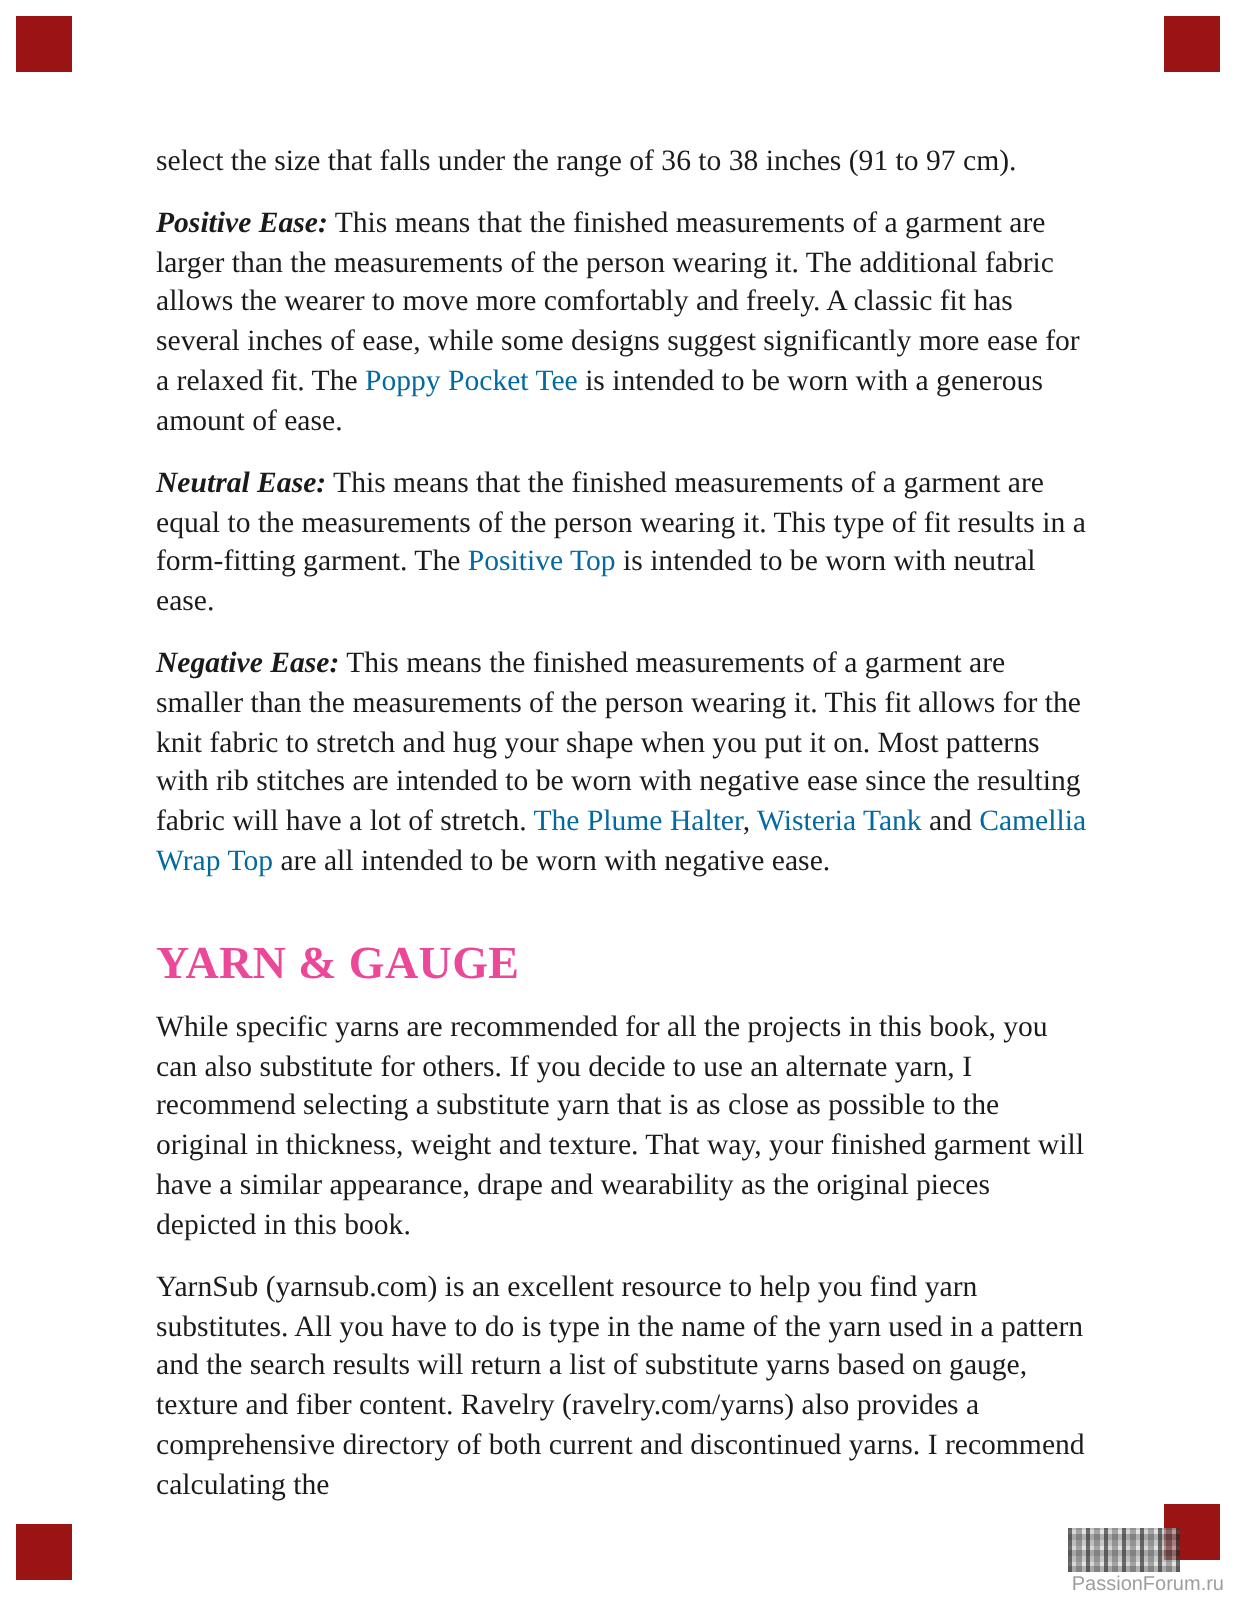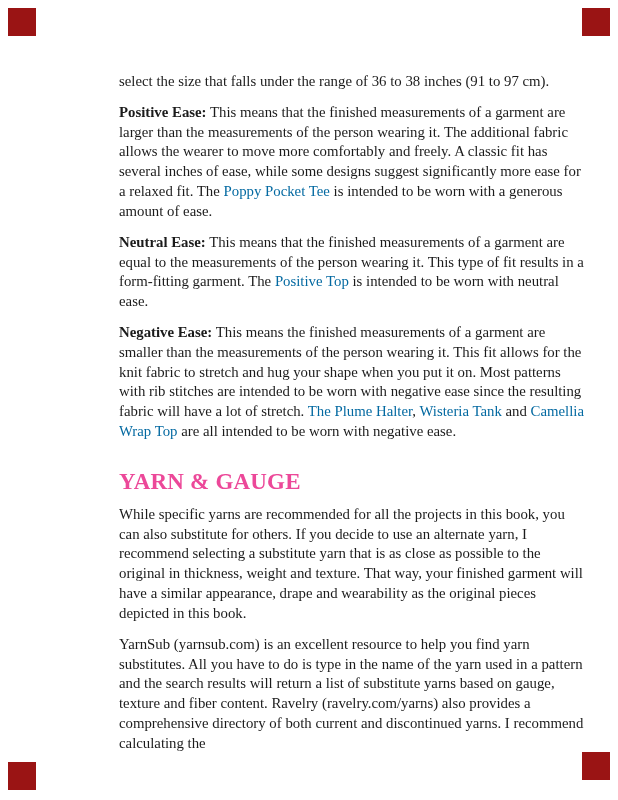--- a/index.html
+++ b/index.html
@@ -17,29 +17,28 @@
     background:#9a1414;
   }
   .corner.tl{left:8px;top:8px;}
   .corner.tr{right:8px;top:8px;}
   .corner.bl{left:8px;bottom:10px;}
   .corner.br{right:8px;bottom:20px;}
   .content{
     position:absolute;
     left:78px;top:72px;
     width:466px;
-    margin-left:41px;
   }
   .para{
     margin:0 0 11px 0;
     font-size:14.8px;
     line-height:1.34;
     text-align:left;
   }
-  .b{font-weight:bold;}
+  .b{font-weight:bold;font-style:italic;}
   .link{
     color:#0369a1;
     cursor:pointer;
   }
   h1.section-heading{
     margin:27px 0 10px 0;
     font-size:23px;
     font-weight:bold;
     letter-spacing:.2px;
     color:#ec4899;
@@ -89,14 +88,18 @@
     <p class="para"><span class="b">Negative Ease:</span><span> This means the finished measurements of a garment are smaller than the measurements of the person wearing it. This fit allows for the knit fabric to stretch and hug your shape when you put it on. Most patterns with rib stitches are intended to be worn with negative ease since the resulting fabric will have a lot of stretch. </span><span class="link">The Plume Halter</span><span>, </span><span class="link">Wisteria Tank</span><span> and </span><span class="link">Camellia Wrap Top</span><span> are all intended to be worn with negative ease.</span></p>
 
     <h1 class="section-heading">YARN &amp; GAUGE</h1>
 
     <p class="para"><span>While specific yarns are recommended for all the projects in this book, you can also substitute for others. If you decide to use an alternate yarn, I recommend selecting a substitute yarn that is as close as possible to the original in thickness, weight and texture. That way, your finished garment will have a similar appearance, drape and wearability as the original pieces depicted in this book.</span></p>
 
     <p class="para"><span>YarnSub (yarnsub.com) is an excellent resource to help you find yarn substitutes. All you have to do is type in the name of the yarn used in a pattern and the search results will return a list of substitute yarns based on gauge, texture and fiber content. Ravelry (ravelry.com/yarns) also provides a comprehensive directory of both current and discontinued yarns. I recommend calculating the</span></p>
 
   </div>
 
+  <div class="watermark">
+    <div class="noise"></div>
+    <div class="wm-text">PassionForum.ru</div>
+  </div>
 
 </div>
 
 </body></html>

